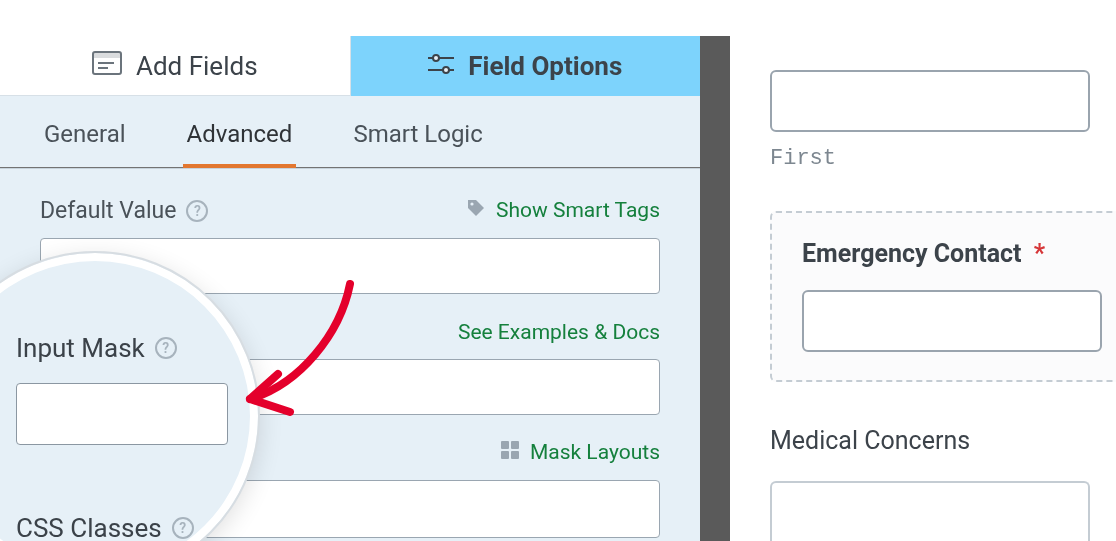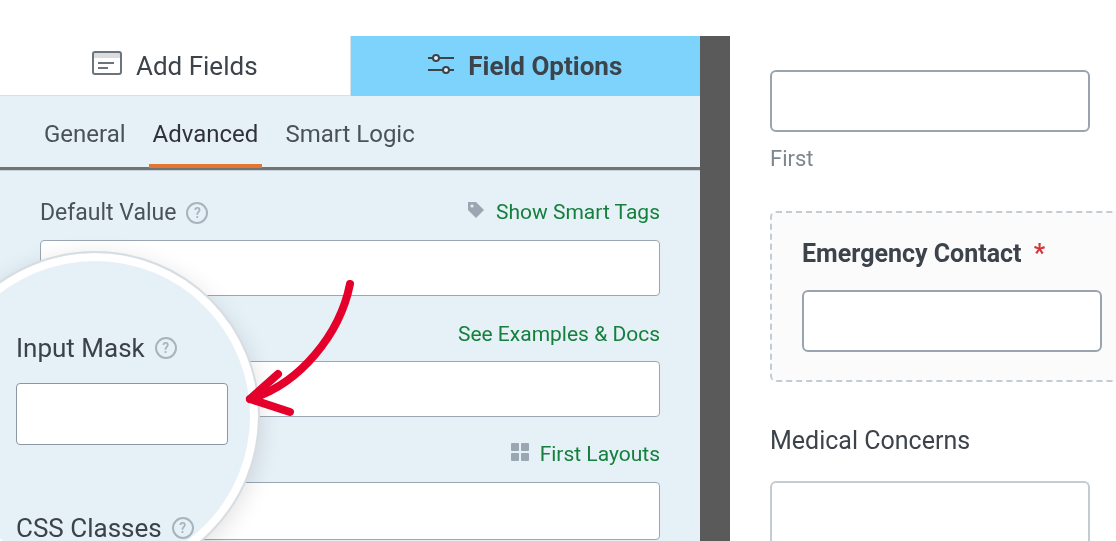--- a/index.html
+++ b/index.html
@@ -6,34 +6,34 @@
   html, body { width: 1116px; height: 541px; overflow: hidden; font-family: -apple-system, BlinkMacSystemFont, "Segoe UI", Roboto, Helvetica, Arial, sans-serif; }
   .app { display: flex; width: 100%; height: 100%; margin-top: 36px; }
   .sidebar { width: 700px; height: 100%; background: #e6f0f7; position: relative; }
   .sidebar-inner { position: relative; z-index: 1; }
   .main-tabs { display: flex; height: 60px; }
   .main-tab { flex: 1; display: flex; align-items: center; justify-content: center; gap: 14px; font-size: 26px; color: #3c434a; cursor: pointer; }
   .main-tab.active { font-weight: 700; background: #7dd3fc; }
   .main-tab.inactive { background: #ffffff; border-right: 1px solid #d7e0e7; border-bottom: 1px solid #d7e0e7; }
   .sub-tabs { display: flex; align-items: center; gap: 40px; padding: 24px 38px 0 38px; border-bottom: 1px solid #c7d3dc; margin: 0 38px; }
   .sub-tabs { margin: 0; padding: 24px 0 0 0; }
-  .sub-tabs-inner { display: flex; gap: 19px; padding: 0 40px; border-bottom: 3px solid #737373; width: 100%; }
+  .sub-tabs-inner { display: flex; gap: 53px; padding: 0 40px; border-bottom: 1px solid #737373; width: 100%; }
   .sub-tab { font-size: 24px; color: #4a5259; padding: 0 4px 16px 4px; cursor: pointer; }
   .sub-tab.active { font-weight: 400; color: #2f3337; border-bottom: 4px solid #e27730; margin-bottom: -1px; }
   .options { padding: 28px 40px 0 40px; }
   .option-row { margin-bottom: 24px; }
   .option-header { display: flex; justify-content: space-between; align-items: center; margin-bottom: 14px; }
   .option-label { display: flex; align-items: center; gap: 10px; font-size: 23px; color: #4a5259; }
   .help-circle { width: 22px; height: 22px; border: 2px solid #a7b3bd; border-radius: 50%; display: inline-flex; align-items: center; justify-content: center; font-size: 14px; color: #a7b3bd; font-weight: 600; }
   .option-action { display: flex; gap: 10px; font-size: 21px; color: #15803d; cursor: pointer; }
   .text-input { width: 100%; height: 56px; border: 1px solid #9aa6b1; background: #ffffff; border-radius: 4px; font-size: 20px; padding: 0 14px; color: #2f3337; outline: none; }
   .divider-gap { width: 30px; height: 100%; background: #5a5a5a; }
   .preview { flex: 1; height: 100%; background: #ffffff; padding: 34px 0 0 40px; overflow: hidden; }
   .preview .input-box { width: 320px; height: 62px; border: 2px solid #9aa4ae; border-radius: 6px; background: #fff; }
-  .preview .sublabel { font-size: 22px; color: #7d8790; margin-top: 14px; }
+  .preview .sublabel { font-size: 22px; color: #7d8790; margin-top: 14px; font-family: Liberation Mono, monospace; }
   .fieldset { margin-top: 40px; border: 2px dashed #c4ccd3; border-right: none; border-radius: 6px 0 0 6px; padding: 26px 0 28px 30px; background: #fbfbfc; width: 360px; }
   .fieldset-title { font-size: 25px; font-weight: 700; color: #3c434a; }
   .req-star { color: #d63638; margin-left: 6px; }
   .fieldset .input-box { margin-top: 22px; width: 300px; }
   .section-title { font-size: 25px; font-weight: 400; color: #3c434a; margin-top: 44px; }
   .preview .big-box { margin-top: 26px; width: 320px; height: 70px; border: 2px solid #c4ccd3; border-radius: 6px; border-bottom: none; }
 
   .magnifier {
     position: absolute;
     left: -70px;
@@ -152,21 +152,21 @@
             </div>
             <div class="option-action">
               <span class="icon-svg grid-icon">
                 <svg width="20" height="20" viewBox="0 0 20 20">
                     <rect x="1" y="1" width="8" height="8" rx="1" fill="currentColor"></rect>
                     <rect x="11" y="1" width="8" height="8" rx="1" fill="currentColor"></rect>
                     <rect x="1" y="11" width="8" height="8" rx="1" fill="currentColor"></rect>
                     <rect x="11" y="11" width="8" height="8" rx="1" fill="currentColor"></rect>
                   </svg>
               </span>
-              <span>First Layouts</span>
+              <span>Mask Layouts</span>
             </div>
           </div>
           <div class="partial-input"></div>
         </div>
 
       </div>
     </div>
 
     <div class="magnifier">
       <div class="magnifier-content">

